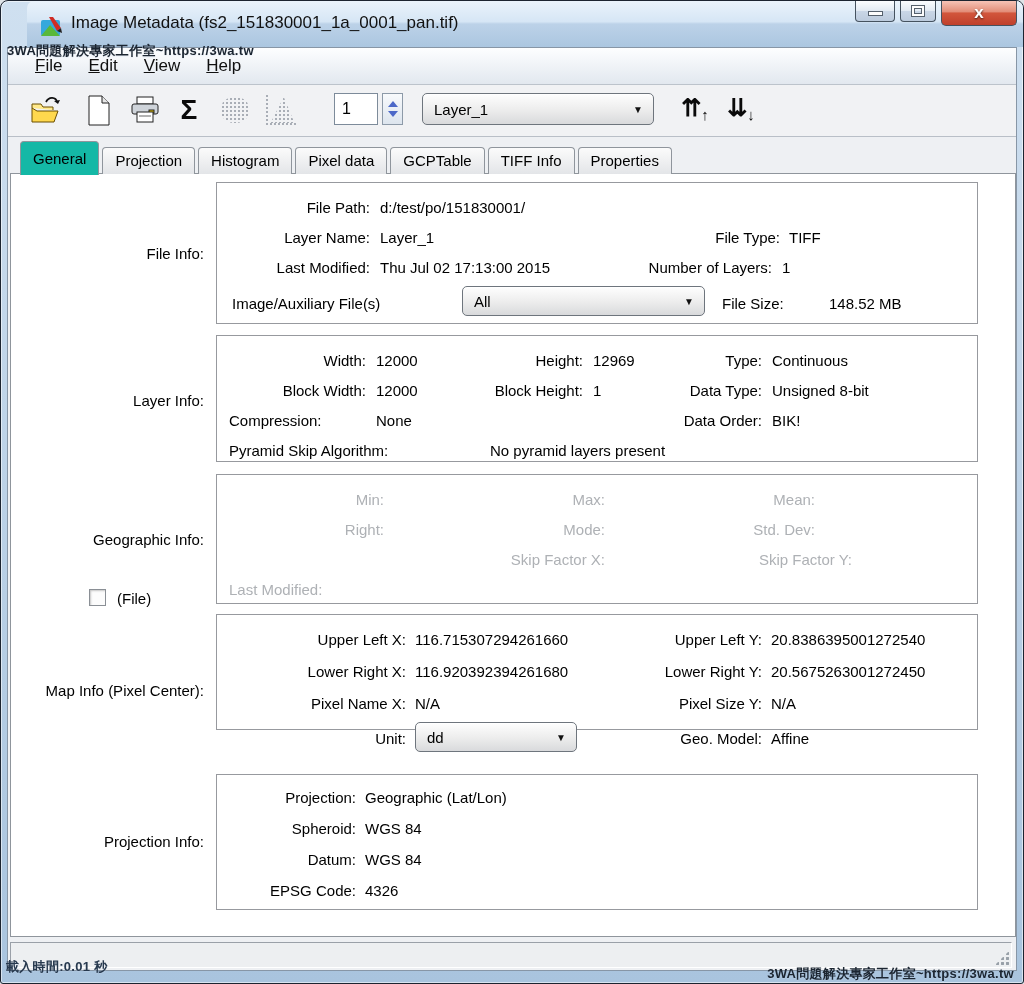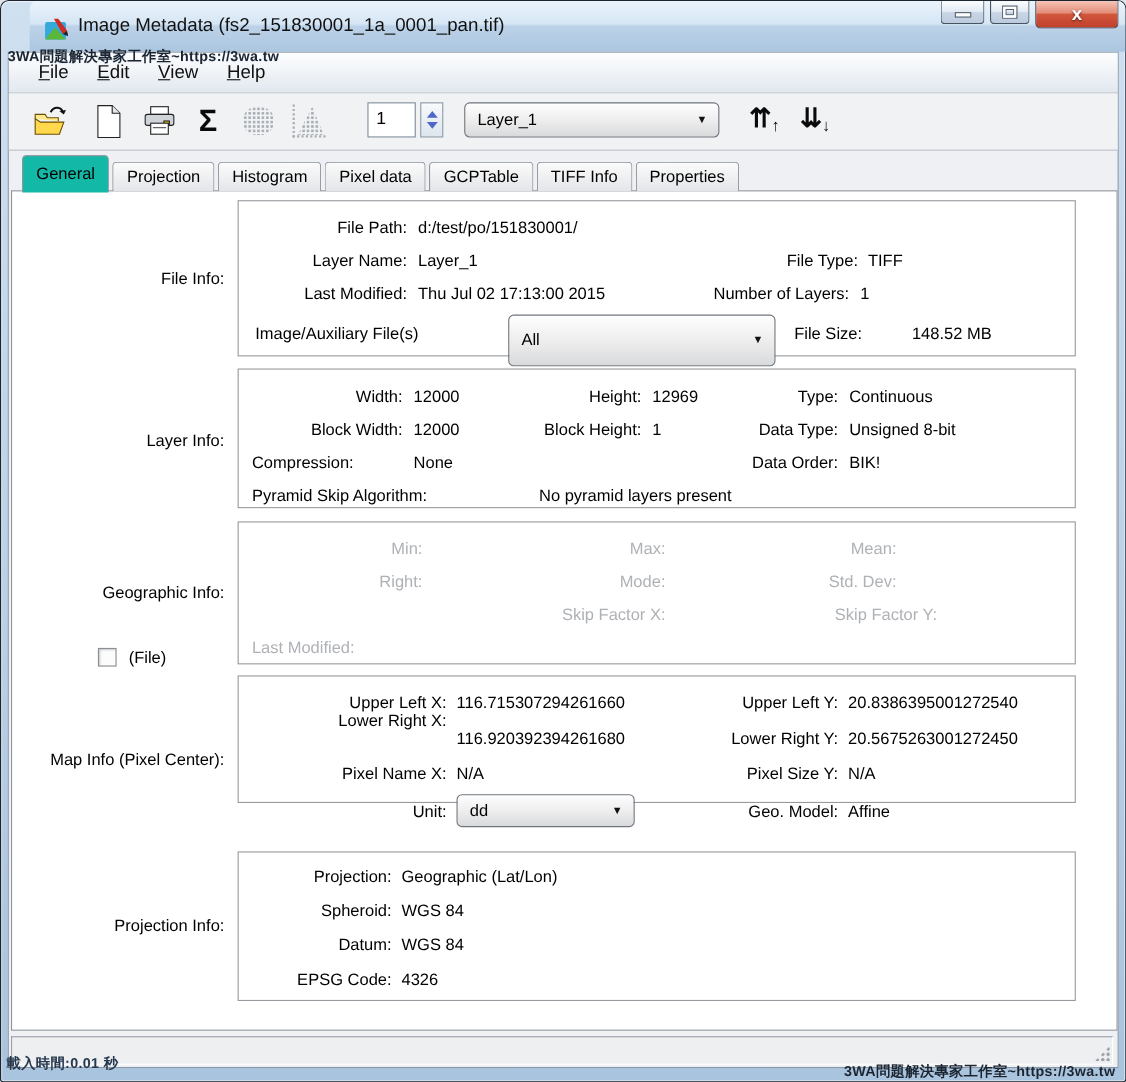--- a/index.html
+++ b/index.html
@@ -210,21 +210,21 @@
           <span class="fv" style="left:163px; top:16px">d:/test/po/151830001/</span>
           <span class="fl" style="right:607px; top:46px">Layer Name:</span>
           <span class="fv" style="left:163px; top:46px">Layer_1</span>
           <span class="fl" style="right:197px; top:46px">File Type:</span>
           <span class="fv" style="left:572px; top:46px">TIFF</span>
           <span class="fl" style="right:607px; top:76px">Last Modified:</span>
           <span class="fv" style="left:163px; top:76px">Thu Jul 02 17:13:00 2015</span>
           <span class="fl" style="right:205px; top:76px">Number of Layers:</span>
           <span class="fv" style="left:565px; top:76px">1</span>
           <span class="fl" style="left:15px; top:112px">Image/Auxiliary File(s)</span>
-          <div class="combo" style="left:245px; top:103px; width:243px; height:47px">
+          <div class="combo" style="left:245px; top:103px; width:243px; height:30px">
             <span>All</span>
             <span class="arr">▼</span>
           </div>
           <span class="fl" style="left:505px; top:112px">File Size:</span>
           <span class="fv" style="left:612px; top:112px">148.52 MB</span>
         </div>
 
         <div class="group" style="top:161px; height:127px">
           <span class="fl" style="right:611px; top:16px">Width:</span>
           <span class="fv" style="left:159px; top:16px">12000</span>
@@ -256,21 +256,21 @@
           <span class="fl" style="right:372px; top:76px">Skip Factor X:</span>
           <span class="fl" style="right:125px; top:76px">Skip Factor Y:</span>
           <span class="fl" style="left:12px; top:106px">Last Modified:</span>
         </div>
 
         <div class="group" style="top:440px; height:116px">
           <span class="fl" style="right:571px; top:16px">Upper Left X:</span>
           <span class="fv" style="left:198px; top:16px">116.715307294261660</span>
           <span class="fl" style="right:215px; top:16px">Upper Left Y:</span>
           <span class="fv" style="left:554px; top:16px">20.8386395001272540</span>
-          <span class="fl" style="right:571px; top:32px">Lower Right X:</span>
+          <span class="fl" style="right:571px; top:48px">Lower Right X:</span>
           <span class="fv" style="left:198px; top:48px">116.920392394261680</span>
           <span class="fl" style="right:215px; top:48px">Lower Right Y:</span>
           <span class="fv" style="left:554px; top:48px">20.5675263001272450</span>
           <span class="fl" style="right:571px; top:80px">Pixel Name X:</span>
           <span class="fv" style="left:198px; top:80px">N/A</span>
           <span class="fl" style="right:215px; top:80px">Pixel Size Y:</span>
           <span class="fv" style="left:554px; top:80px">N/A</span>
           <span class="fl" style="right:571px; top:115px">Unit:</span>
           <div class="combo" style="left:198px; top:107px; width:162px; height:30px">
             <span>dd</span>

